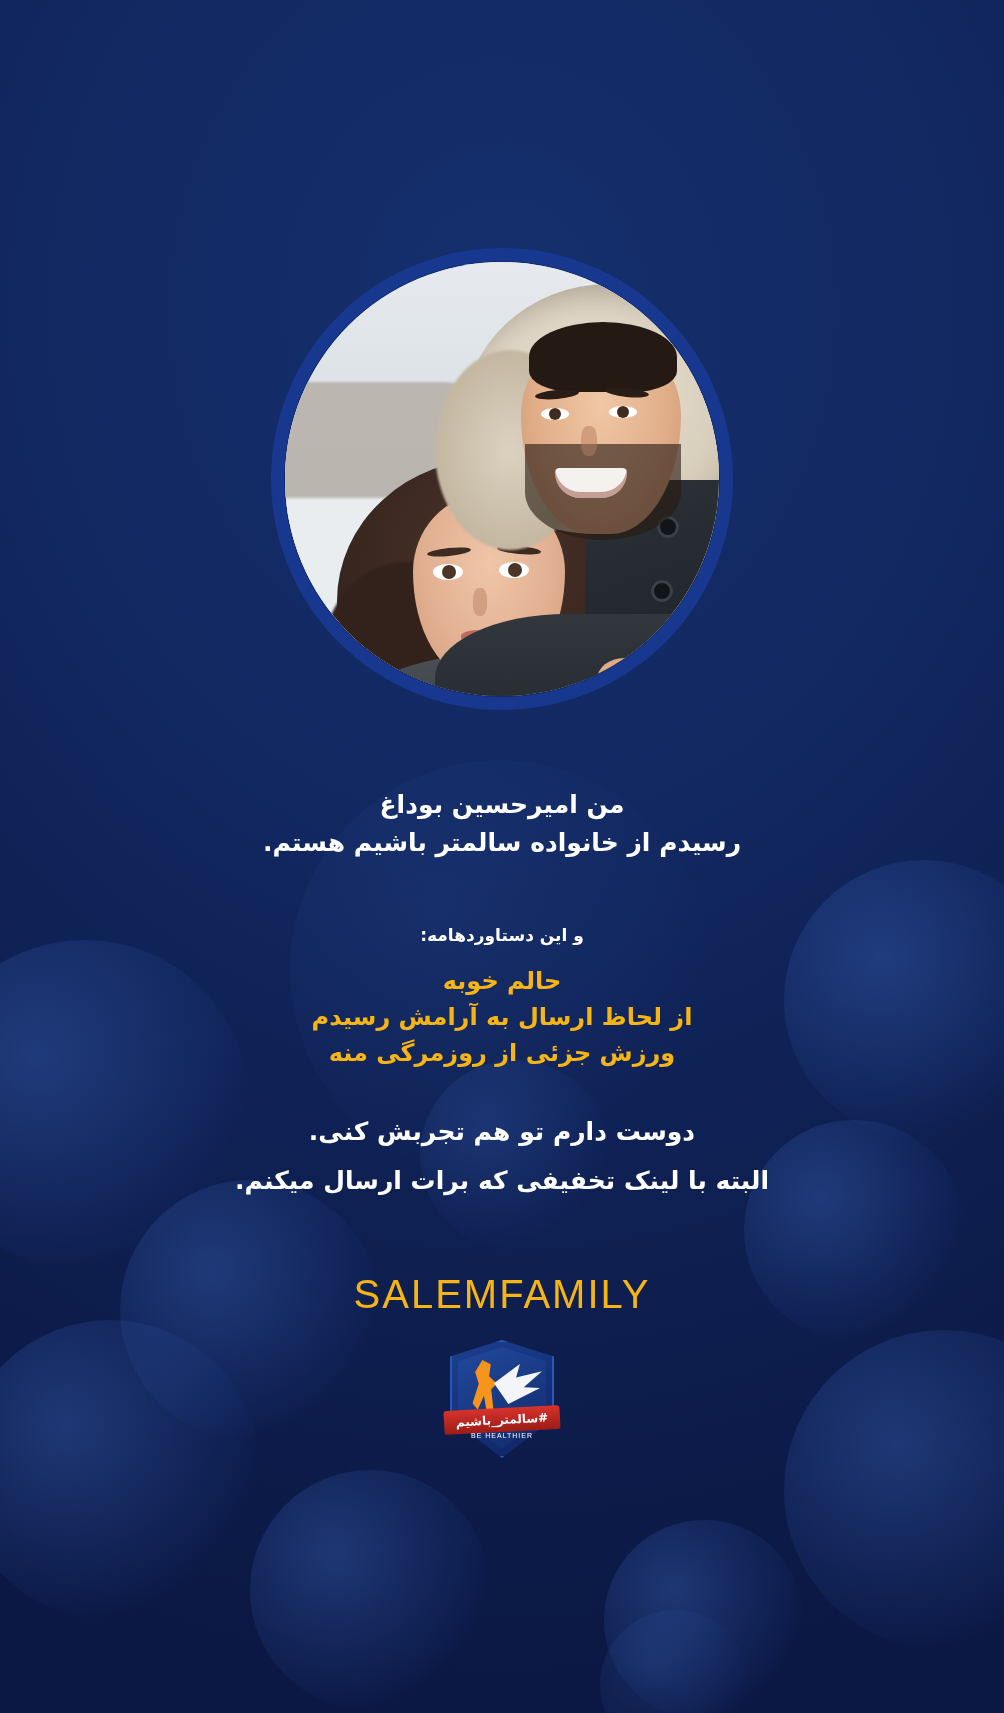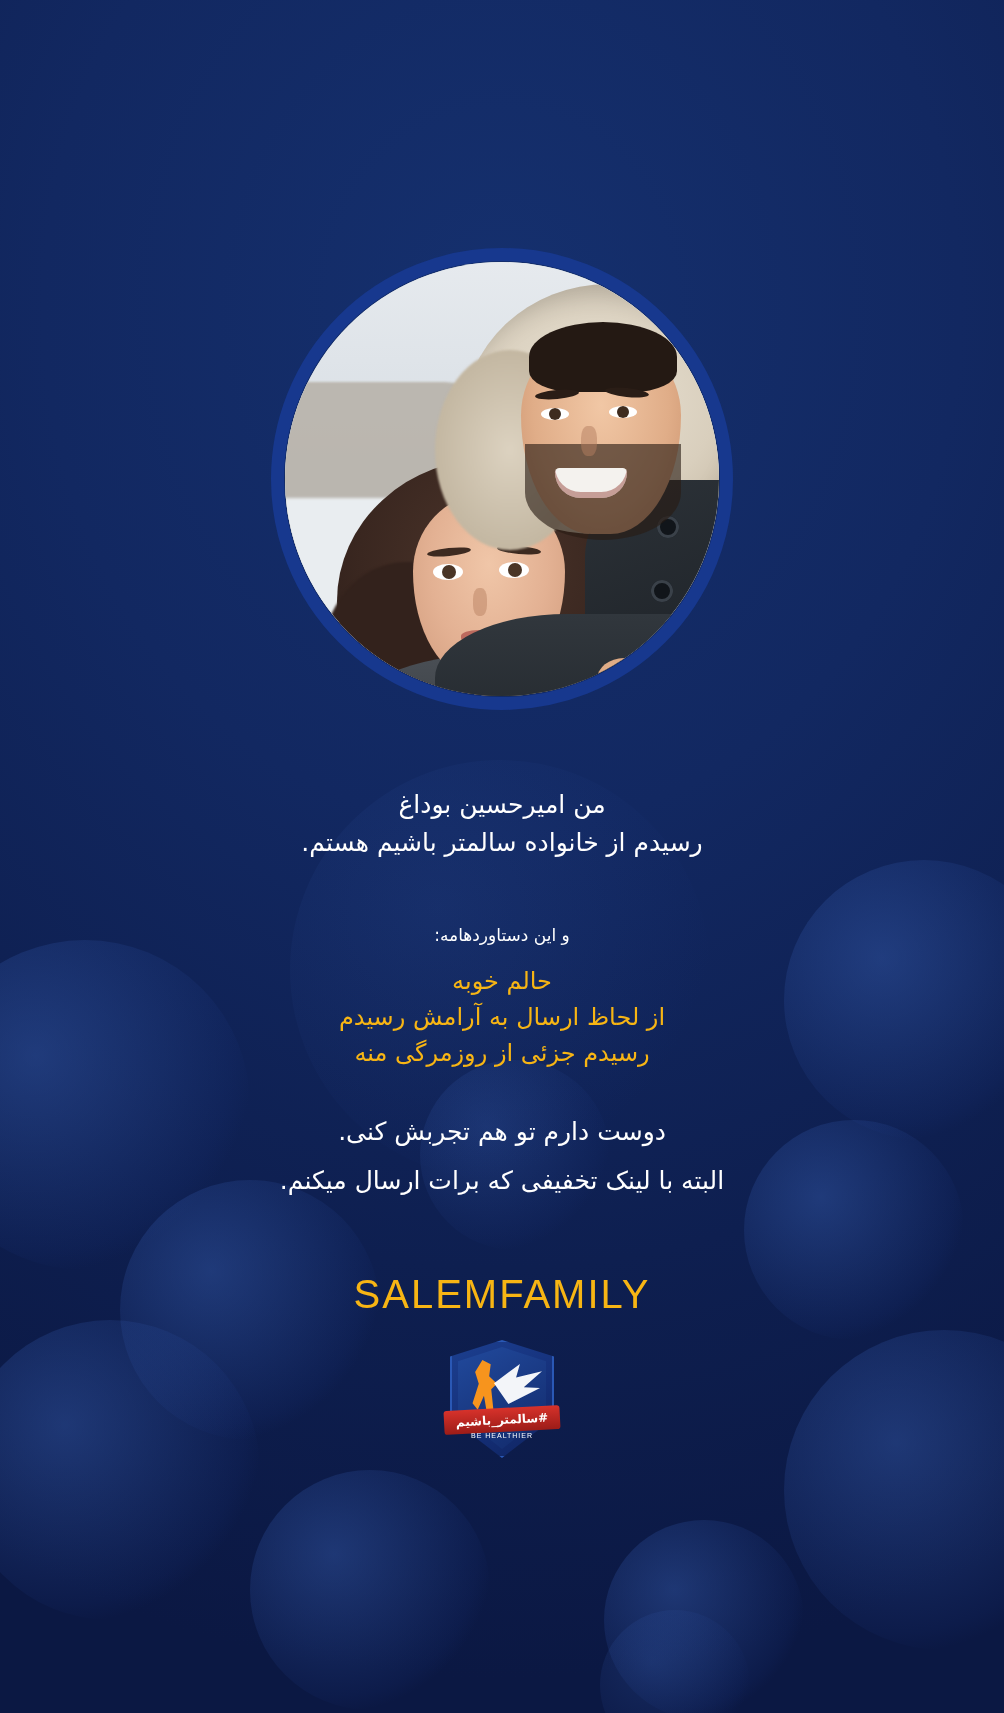--- a/index.html
+++ b/index.html
@@ -172,21 +172,21 @@
   
   .text-block {
     position: absolute;
     left: 0; right: 0;
     top: 786px;
     text-align: center;
     padding: 0 60px;
     box-sizing: border-box;
   }
   .line {
-    font-weight: normal;
+    font-weight: bold;
     line-height: 1.5;
     letter-spacing: 0.2px;
   }
   .white { color: #ffffff; }
   .gold  { color: #f7b514; }
   .s-intro   { font-size: 25px; }
   .s-heading { font-size: 17px; margin-top: 62px; }
   .s-item    { font-size: 24px; }
   .s-outro   { font-size: 25px; margin-top: 42px; }
   .gap-sm { height: 14px; }
@@ -319,21 +319,21 @@
   <div class="text-block">
     <div class="line white s-intro">من امیرحسین بوداغ</div>
     <div class="line white s-intro">رسیدم از خانواده سالمتر باشیم هستم.</div>
 
     <div class="line white s-heading">و این دستاوردهامه:</div>
 
     <div class="gap-sm"></div>
 
     <div class="line gold s-item">حالم خوبه</div>
     <div class="line gold s-item">از لحاظ ارسال به آرامش رسیدم</div>
-    <div class="line gold s-item">رسیدم جزئی از روزمرگی منه</div>
+    <div class="line gold s-item">ورزش جزئی از روزمرگی منه</div>
 
     <div class="line white s-outro">دوست دارم تو هم تجربش کنی.</div>
     <div class="line white s-outro" style="margin-top:12px">البته با لینک تخفیفی که برات ارسال میکنم.</div>
   </div>
 
   <div class="brand">SALEMFAMILY</div>
 
   <div class="logo">
     <div class="shield"></div>
     <div class="shield-inner"></div>

